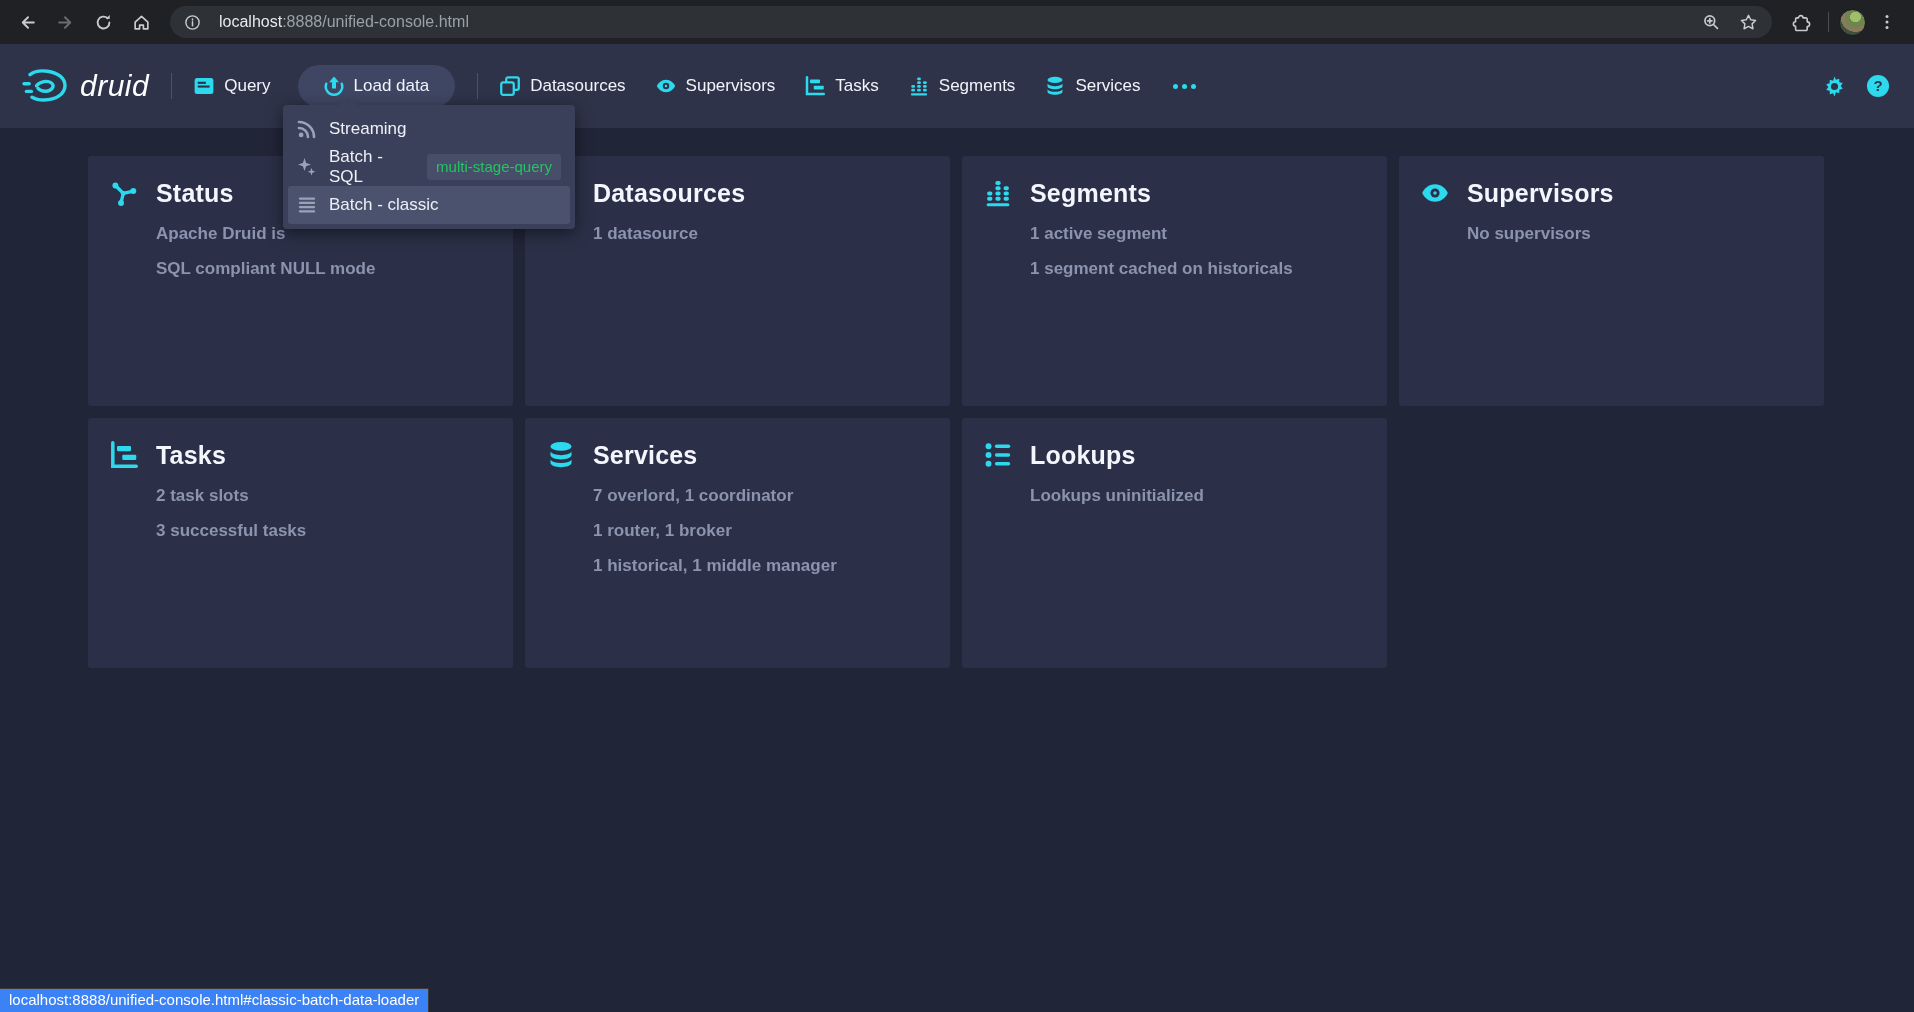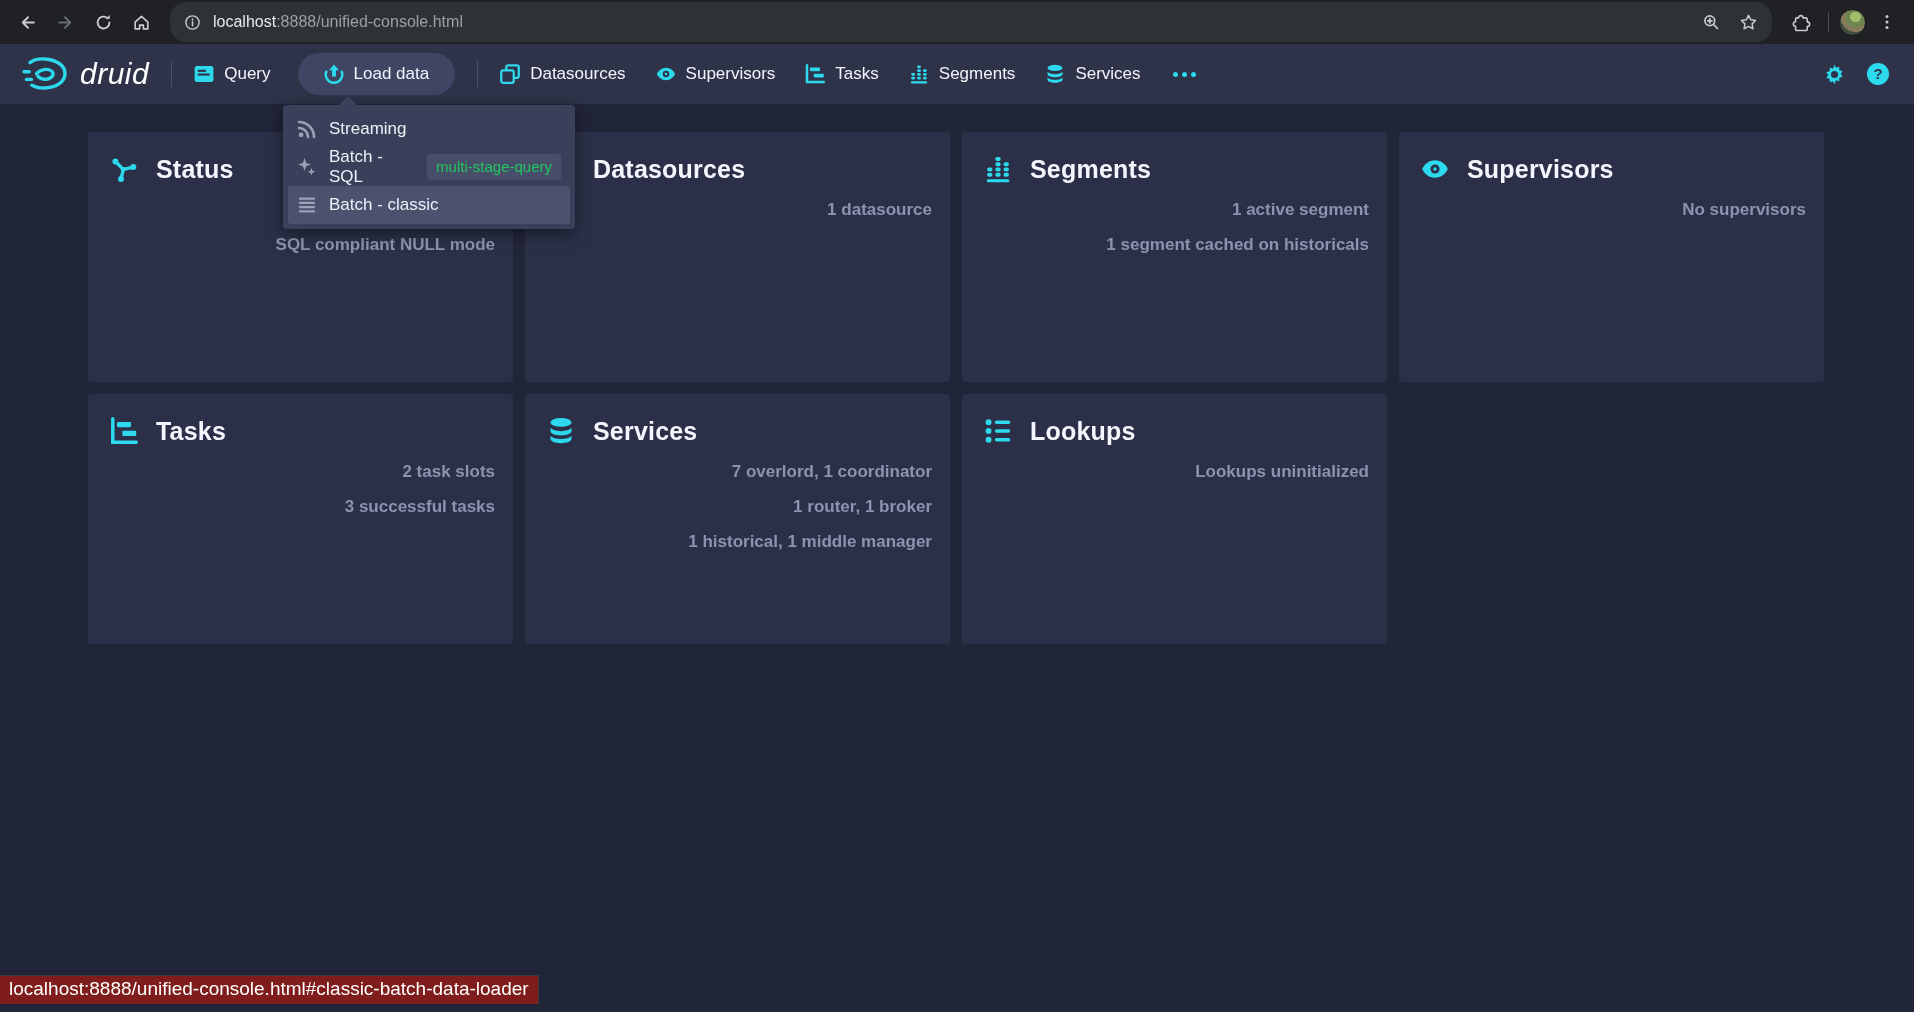--- a/index.html
+++ b/index.html
@@ -13,47 +13,47 @@
     --tag-bg:#474E6A;
   }
   *{margin:0;padding:0;box-sizing:border-box;}
   html,body{width:1914px;height:1012px;overflow:hidden;}
   body{font-family:"Liberation Sans","DejaVu Sans",sans-serif;background:var(--page-bg);position:relative;}
 
   
   .browser-bar{height:44px;background:#1F2124;display:flex;align-items:center;padding:0 10px;gap:4px;}
   .tb-btn{width:34px;height:34px;border-radius:50%;display:flex;align-items:center;justify-content:center;flex:none;cursor:pointer;}
   .tb-btn svg{display:block;}
-  .url-pill{flex:1;height:40px;background:#2E3135;border-radius:16px;display:flex;align-items:center;margin:0 8px;padding:0 14px;gap:12px;min-width:0;cursor:text;}
+  .url-pill{flex:1;height:32px;background:#2E3135;border-radius:16px;display:flex;align-items:center;margin:0 8px;padding:0 14px;gap:18px;min-width:0;cursor:text;}
   .url-text{flex:1;font-size:16px;color:#9BA1A6;white-space:nowrap;overflow:hidden;}
   .url-text .host{color:#E8EAED;}
   .pill-actions{display:flex;align-items:center;gap:18px;flex:none;}
   .tb-sep{width:1px;height:20px;background:#4a4d52;margin:0 6px;flex:none;}
   .avatar{width:27px;height:27px;border-radius:50%;flex:none;cursor:pointer;
     background:radial-gradient(circle at 62% 28%,#9fbf6a 0 22%,#6f8450 23% 45%,#8a7a5c 46% 62%,#40503c 63% 100%);
     border:1px solid #1a1b1d;}
 
   
-  .navbar{height:60px;background:var(--navbar-bg);display:flex;align-items:center;padding:0 24px 0 22px;position:relative;z-index:5;justify-content:center;}
+  .navbar{height:84px;background:var(--navbar-bg);display:flex;align-items:center;padding:0 24px 0 22px;position:relative;z-index:5;justify-content:center;}
   .brand{display:flex;align-items:center;gap:10px;cursor:pointer;flex:none;}
   .wordmark{font-size:30px;font-style:italic;font-weight:400;color:#FDFEFF;letter-spacing:.5px;}
   .nav-sep{width:1px;height:26px;background:#4B5169;margin:0 22px;flex:none;}
   .nav-item{display:flex;align-items:center;gap:10px;color:#F1F4FB;font-size:17px;cursor:pointer;flex:none;}
   .nav-item .nic{display:flex;color:var(--accent);}
   .nav-query{margin-right:27px;}
   .nav-pill{background:var(--pill-bg);border-radius:21px;height:42px;padding:0 26px;}
   .nav-main > .nav-item{margin-right:30px;}
   .nav-main{display:flex;align-items:center;}
   .more-btn{display:flex;gap:4px;margin-left:-4px;cursor:pointer;padding:6px;}
   .more-btn i{width:5px;height:5px;border-radius:50%;background:var(--accent);}
   .nav-right{margin-left:auto;display:flex;align-items:center;gap:20px;}
   .nav-right .tbtn{cursor:pointer;display:flex;}
 
   
-  .main{padding:28px 88px 0;text-align:right;}
+  .main{padding:28px 88px 0;}
   .cards-row{display:flex;gap:12px;margin-bottom:12px;}
   .card{width:425px;height:250px;background:var(--card-bg);border-radius:3px;padding:20px 18px 0 22px;cursor:pointer;}
   .card-head{display:flex;align-items:center;gap:18px;height:34px;}
   .card-head .cic{width:28px;height:28px;flex:none;color:var(--accent);display:flex;}
   .card-head .cic svg{width:28px;height:28px;}
   .card-title{font-size:25px;font-weight:700;color:#F4F6FE;letter-spacing:.2px;}
   .card-lines{margin:6px 0 0 46px;font-weight:bold;}
   .card-line{font-size:17px;line-height:35px;color:#8C93AE;white-space:nowrap;}
 
   
@@ -62,22 +62,22 @@
   .menu::before{content:"";position:absolute;top:-6px;left:58px;width:14px;height:14px;background:var(--menu-bg);
         transform:rotate(45deg);border-radius:2px;}
   .menu-item{height:38px;display:flex;align-items:center;gap:12px;padding:0 9px;border-radius:3px;
         color:#EDF0F8;font-size:17px;cursor:pointer;position:relative;}
   .menu-item .mic{width:20px;height:20px;flex:none;color:#9AA2B8;display:flex;}
   .menu-item.highlighted{background:var(--menu-highlight);}
   .tag{margin-left:12px;background:var(--tag-bg);color:#22c55e;font-size:15px;line-height:1;
        padding:5px 9px 6px;border-radius:3px;white-space:nowrap;}
 
   
-  .status-tooltip{position:absolute;left:0;bottom:8px;background:#7f1d1d;border:1px solid #3a3a3a;border-left:none;border-bottom:none;
-        color:#FFFFFF;font-size:19px;padding:2px 9px 4px;z-index:60;white-space:nowrap;}
+  .status-tooltip{position:absolute;left:0;bottom:0;background:#3b82f6;border:1px solid #3a3a3a;border-left:none;border-bottom:none;
+        color:#FFFFFF;font-size:15px;padding:2px 9px 4px;z-index:60;white-space:nowrap;}
 </style>
 </head>
 <body>
 
 <div class="browser-bar">
   <div class="tb-btn">
     <svg width="19" height="19" viewBox="0 0 18 18">
         <path d="M15 9H4.5M9.5 4L4.5 9l5 5" stroke="#C9CBCE" stroke-width="1.8" fill="none" stroke-linecap="round" stroke-linejoin="round"></path>
       </svg>
   </div>

